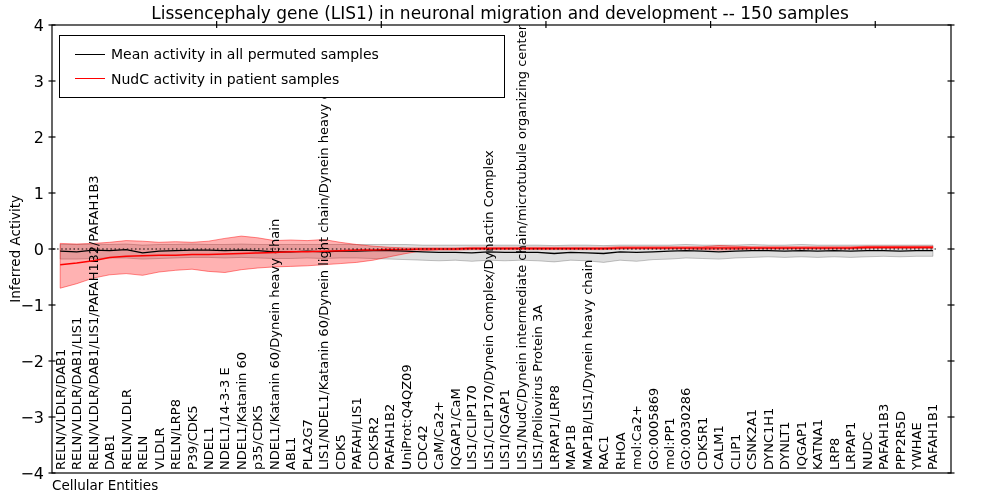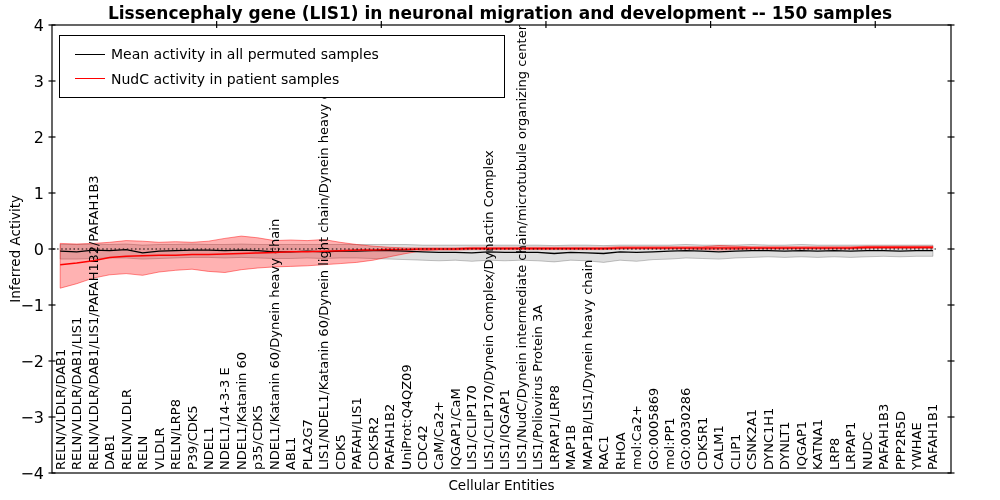--- a/index.html
+++ b/index.html
@@ -1,21 +1,21 @@
 <!DOCTYPE html>
 <html><head>
 <meta charset="utf-8">
 <style>
   html,body{margin:0;padding:0;background:#fff;}
   .figure{position:relative;width:1000px;height:500px;background:#ffffff;overflow:hidden;
           font-family:"DejaVu Sans", sans-serif;color:#000;}
   svg{position:absolute;left:0;top:0;}
   .title{position:absolute;top:3px;left:0;width:1000px;text-align:center;
-         font-size:17px;letter-spacing:0px;font-weight:bold;}
-  .xlabel{position:absolute;left:52px;width:899px;top:477px;text-align:center;font-size:13.5px;}
+         font-size:17px;letter-spacing:0px;}
+  .xlabel{position:absolute;left:52px;width:899px;top:477px;text-align:left;font-size:13.5px;}
   .ylabel-wrap{position:absolute;left:0;top:25px;width:30px;height:448px;
                display:flex;align-items:center;justify-content:center;}
   .ylabel{writing-mode:vertical-rl;transform:rotate(180deg);font-size:13.5px;white-space:nowrap;}
   .legend{position:absolute;left:59px;top:35px;width:446px;height:63px;background:#ffffff;
           border:1.6px solid #000;box-sizing:border-box;display:flex;flex-direction:column;
           justify-content:space-around;padding:6px 0;}
   .legend-row{display:flex;align-items:center;gap:6px;padding-left:15px;font-size:14px;}
   .legend-line{width:30px;height:0;border-top:1.6px solid #000;flex:0 0 auto;}
 </style>
 </head>

